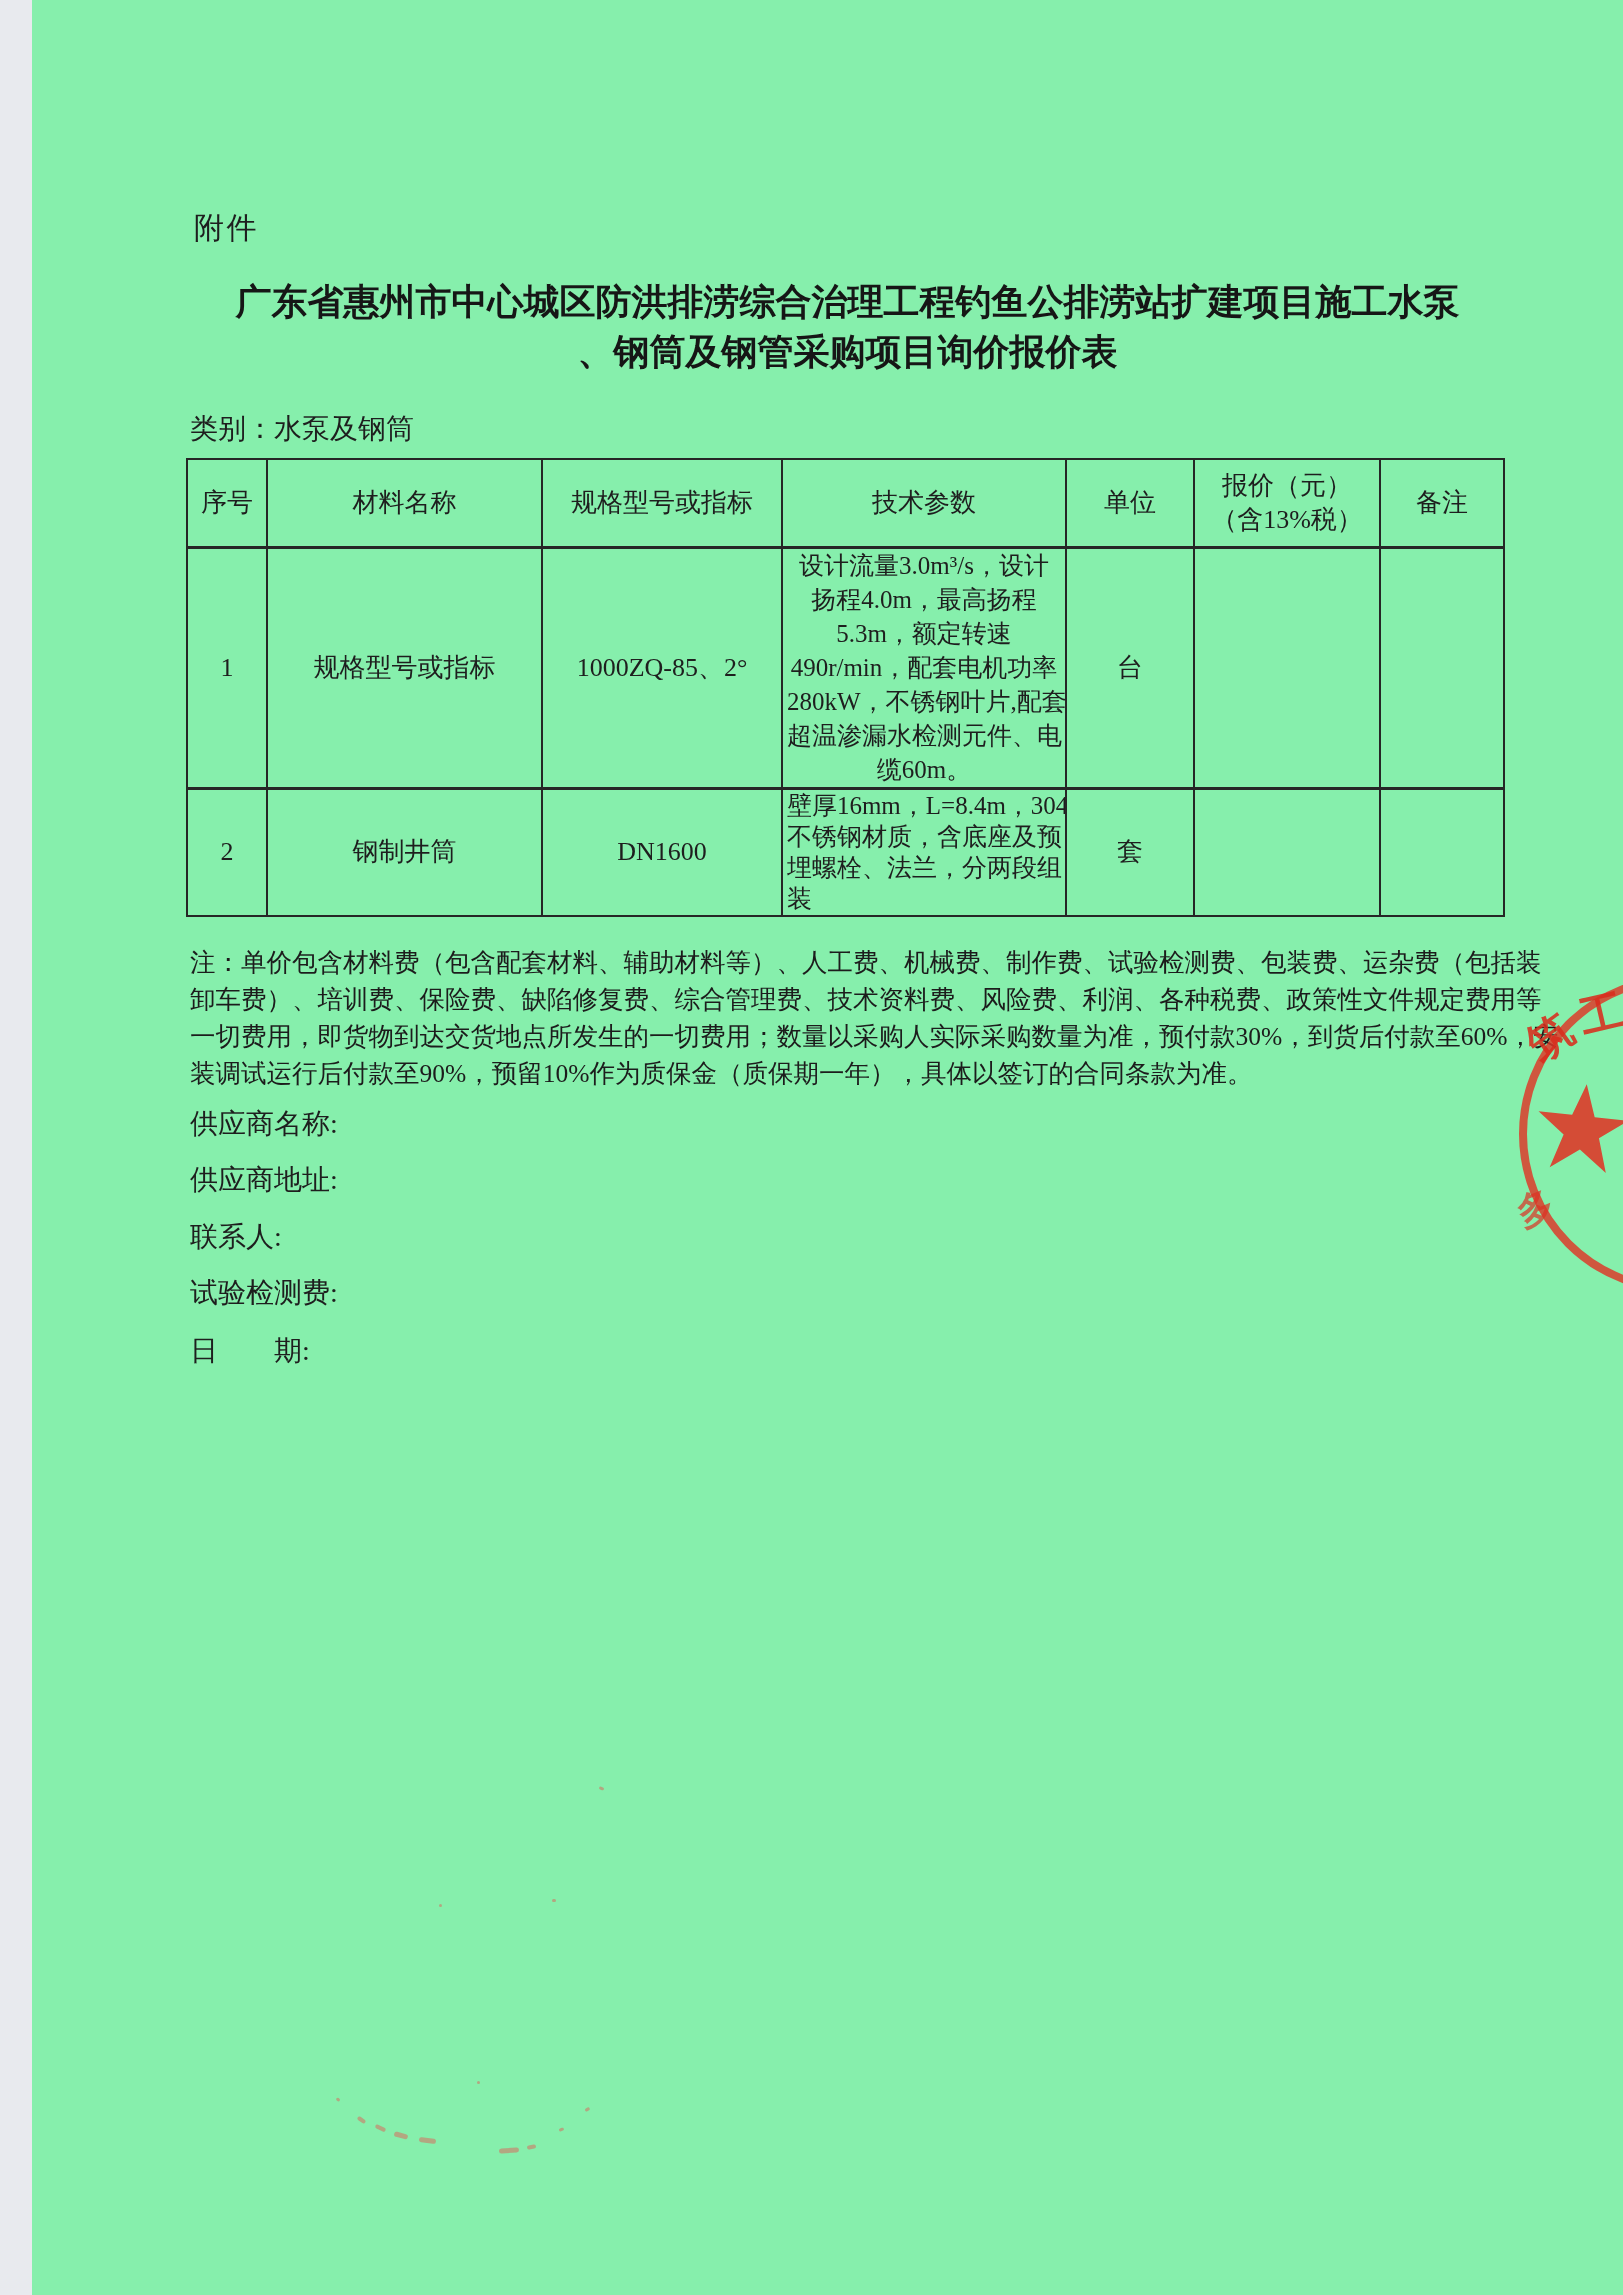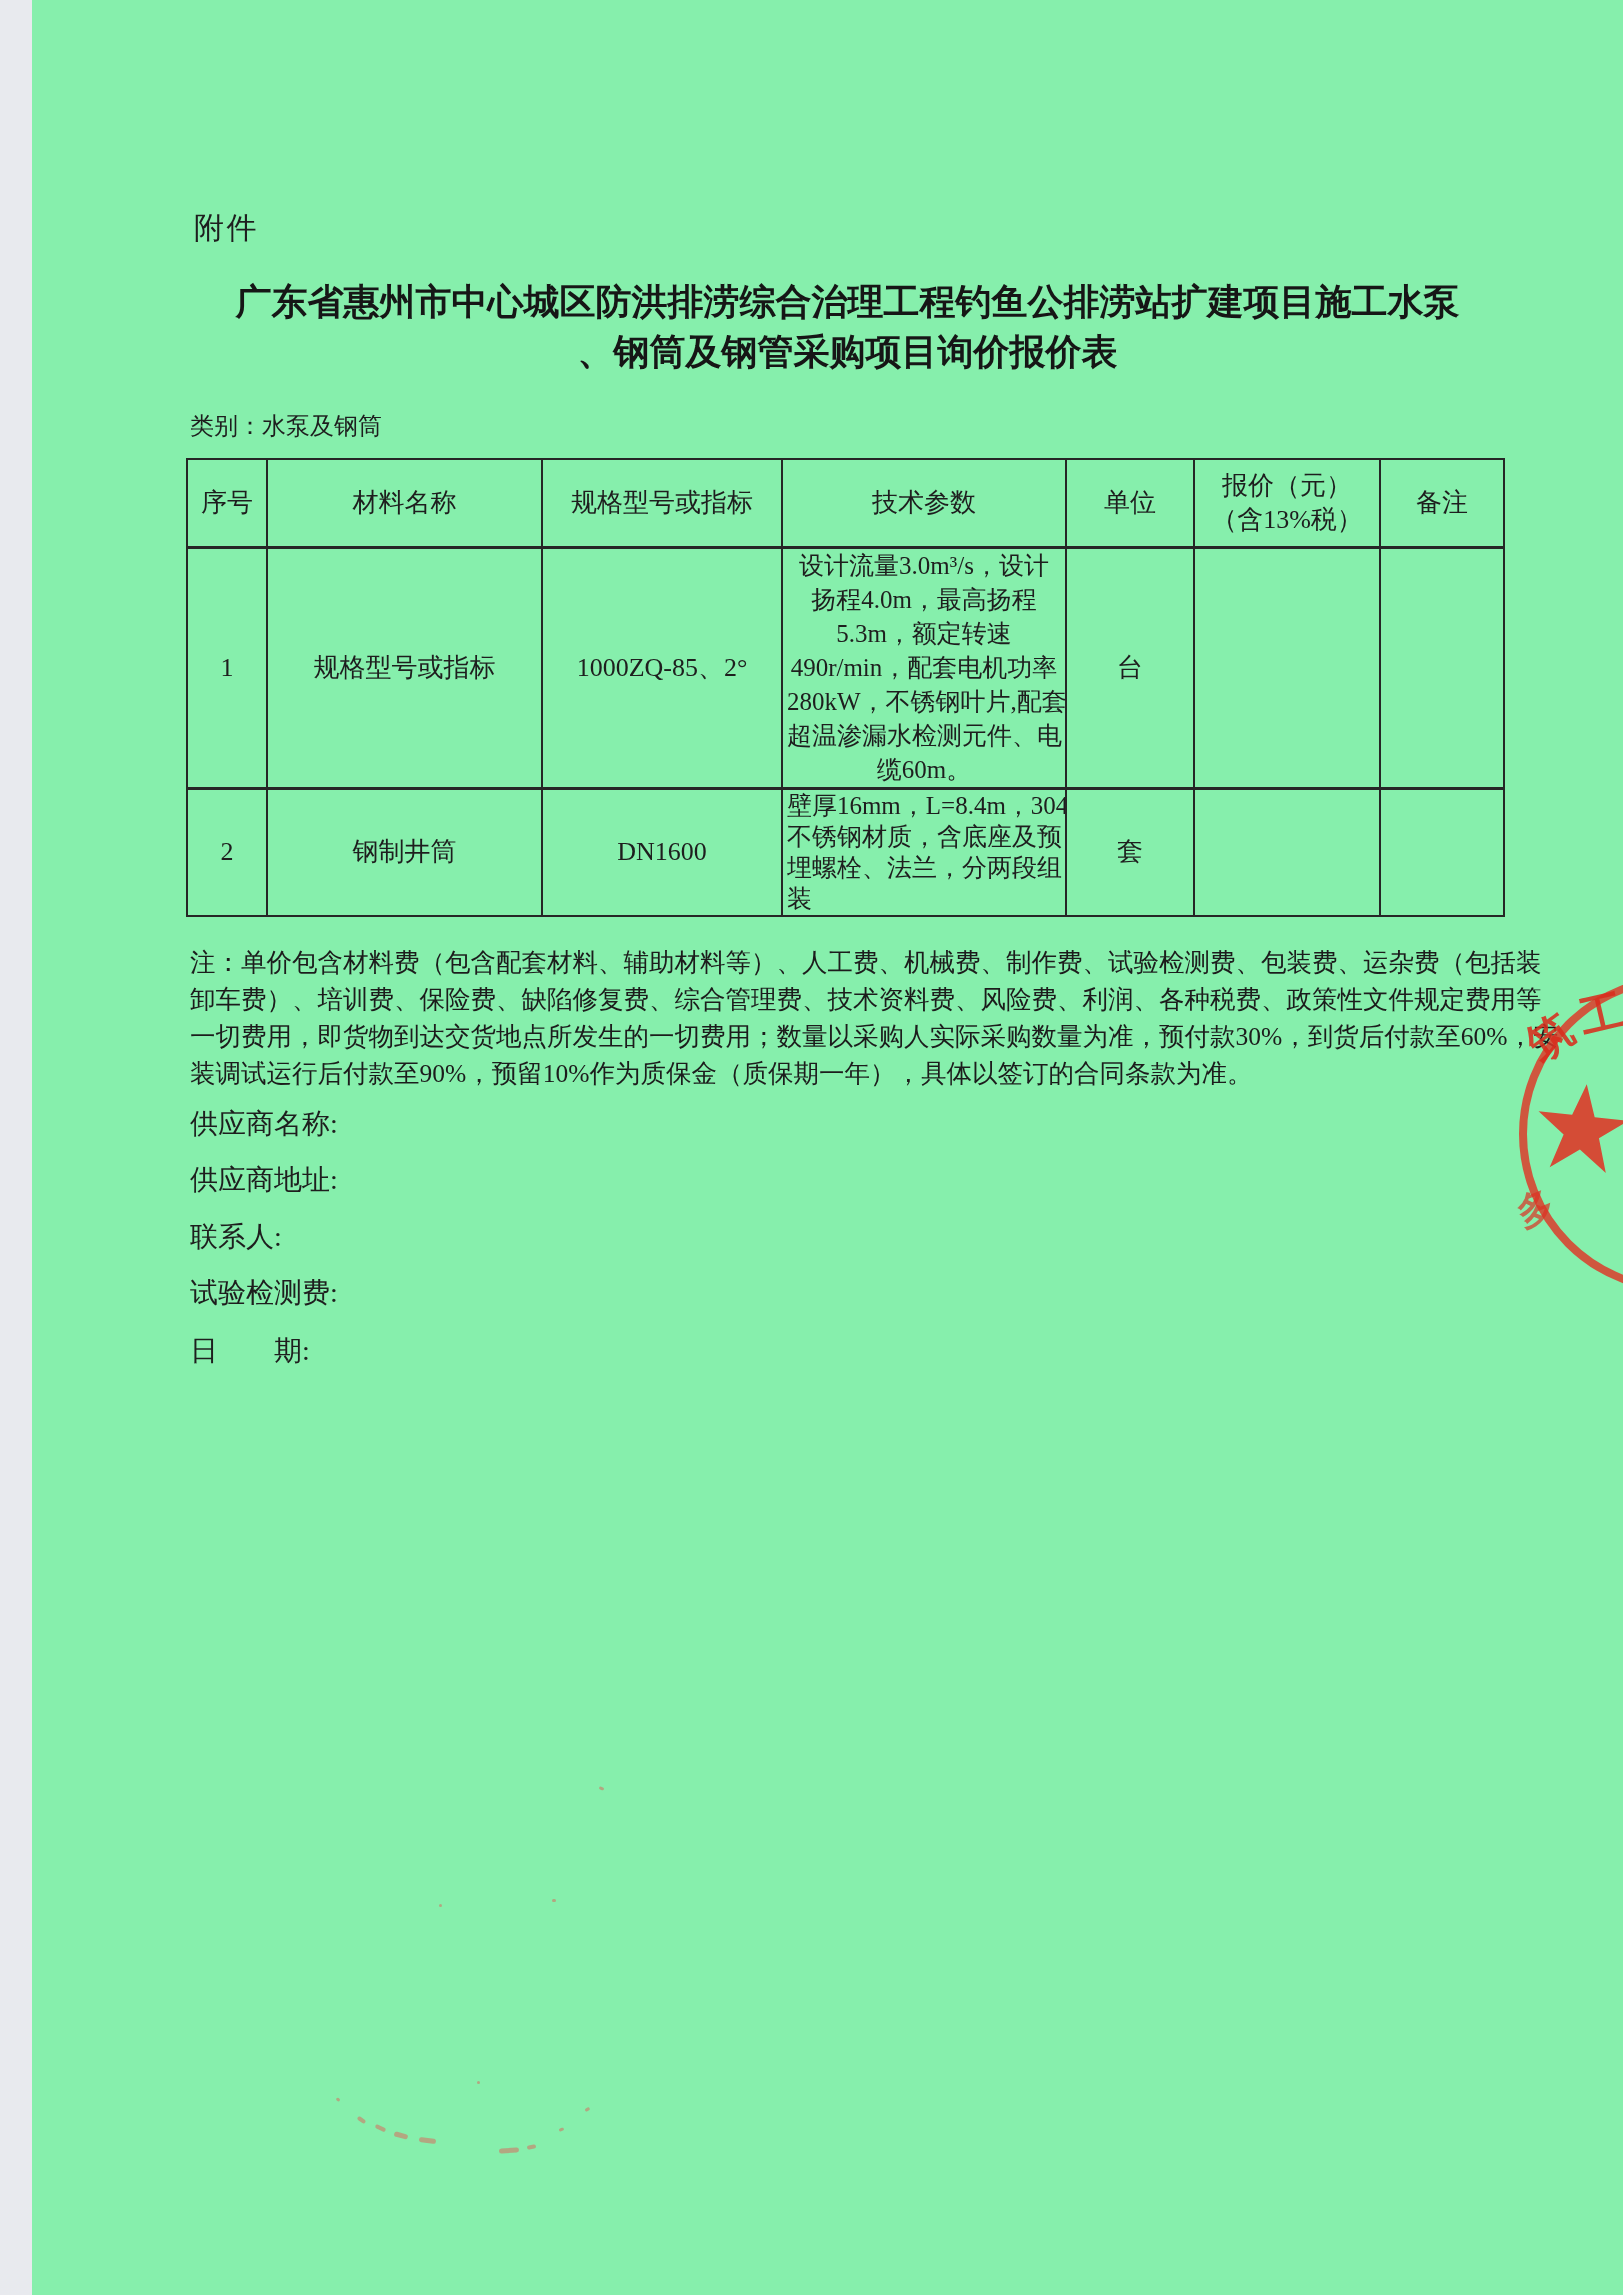--- a/index.html
+++ b/index.html
@@ -8,21 +8,21 @@
     position:relative; width:1623px; height:2295px;
     background:#86efac; overflow:hidden;
     font-family:"Liberation Serif","DejaVu Serif",serif;
     color:#1e1e1e;
     margin-left:32px;
   }
   .attachment { position:absolute; left:162px; top:208px; font-size:30px; letter-spacing:2.6px; }
   .title { position:absolute; left:0; top:277px; width:1623px; text-align:center;
            font-family:"Liberation Sans","DejaVu Sans",sans-serif; font-weight:700;
            font-size:36px; line-height:50px; color:#161616;padding-left:8px; }
-  .category { position:absolute; left:158px; top:410px; font-size:24px; }
+  .category { position:absolute; left:158px; top:410px; font-size:28px; }
 
   table.quote-table {
     position:absolute; left:154px; top:458px; width:1318px;
     border-collapse:collapse; table-layout:fixed;
     border:2.6px solid #262626;
   }
   .quote-table th, .quote-table td {
     border:2px solid #262626; text-align:center; vertical-align:middle;
     font-weight:normal; font-size:26px; line-height:34px; overflow:hidden;
   }

